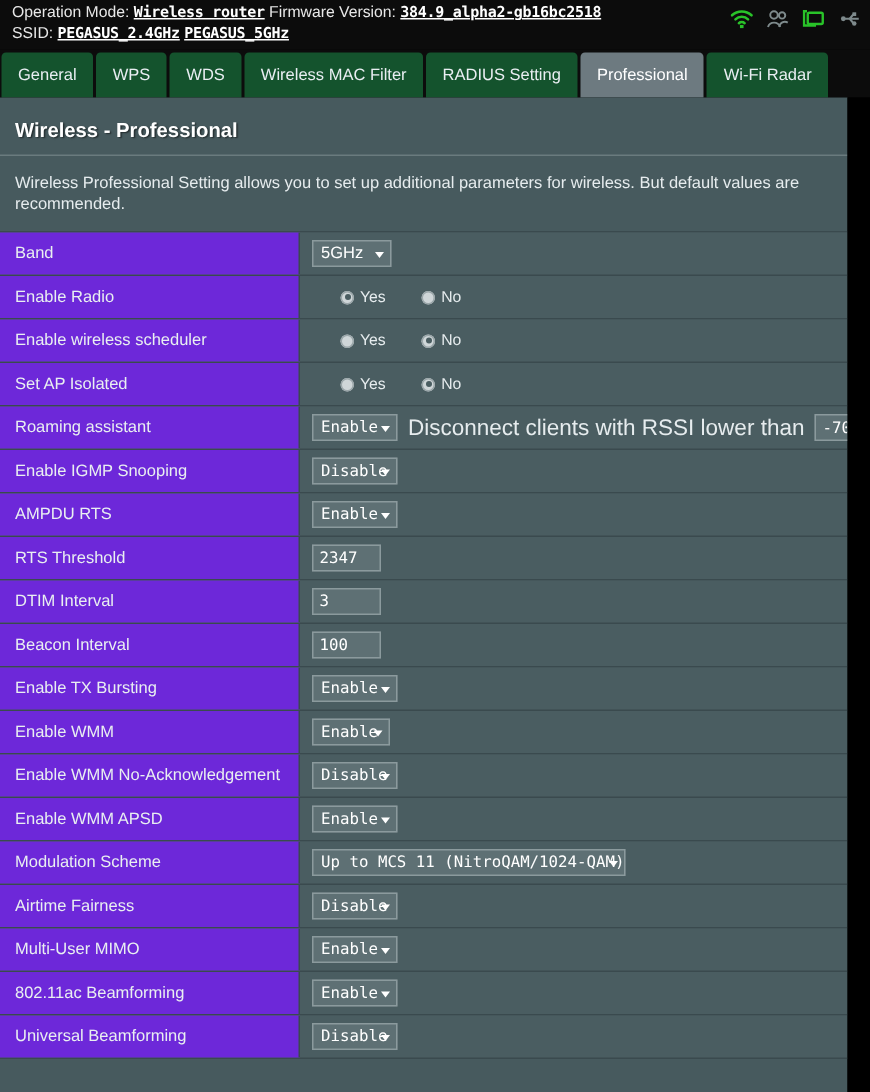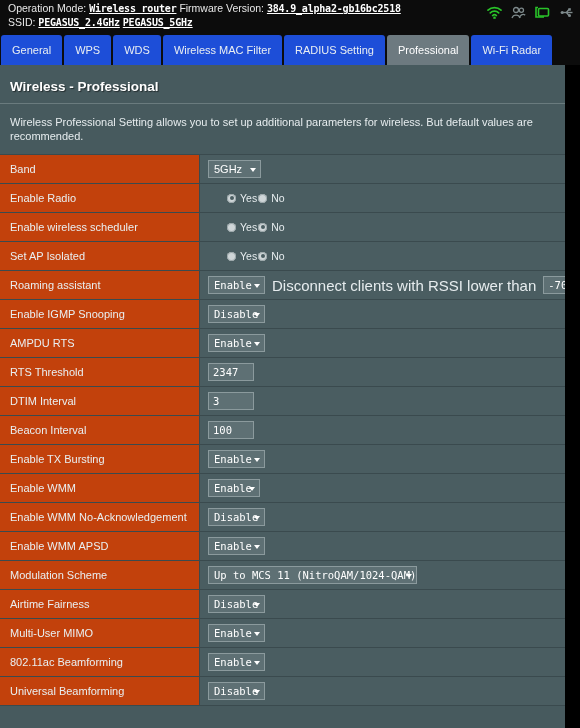--- a/index.html
+++ b/index.html
@@ -49,21 +49,21 @@
   
   .tabbar {
     position: absolute; left: 0; top: 33px;
     width: 580px; height: 32px;
     background: #0c0c0c;
     display: flex; align-items: flex-end;
     padding-left: 1px;
   }
   .tab {
     height: 30px;
-    background: #1d4ed8;
+    background: #14532d;
     color: #e9eef2;
     font-size: 11px;
     display: flex; align-items: center; justify-content: center;
     padding: 0 11px;
     margin-right: 2px;
     border-radius: 3px 3px 0 0;
     white-space: nowrap;
     cursor: pointer;
   }
   .tab.active {
@@ -98,21 +98,21 @@
   
   .rows { border-top: 1px solid #3a4a4e; }
   .row {
     display: flex;
     min-height: 29px;
     border-bottom: 1px solid #3a4a4e;
     background: #4a5d61;
   }
   .row-label {
     width: 200px; min-width: 200px;
-    background: #c2410c;
+    background: #6d28d9;
     color: #e9eff1;
     font-size: 11px;
     display: flex; align-items: center;
     padding-left: 10px;
     border-right: 1px solid #3a4a4e;
   }
   .row-ctrl {
     flex: 1;
     display: flex; align-items: center;
     padding-left: 8px;
@@ -156,21 +156,21 @@
     font-size: 10.5px;
     padding: 0 4px;
     width: 46px;
     outline: none;
   }
   .txt.w-rssi { width: 27px; text-align: left; }
 
   .inline-text { font-size: 15px; color: #e6ecee; white-space: nowrap; }
 
   
-  .radiogrp { display: flex; align-items: center; gap: 1px; padding-left: 19px; }
+  .radiogrp { display: flex; align-items: center; gap: 24px; padding-left: 19px; }
   .radiowrap { display: flex; align-items: center; gap: 4px; cursor: pointer; }
   .radio {
     width: 9px; height: 9px; border-radius: 50%;
     background: #cfd6d8;
     box-shadow: inset 0 0 0 1px #9aa6a9;
     position: relative; flex: 0 0 auto;
   }
   .radio.checked::after {
     content: ""; position: absolute;
     left: 2.5px; top: 2.5px; width: 4px; height: 4px;

